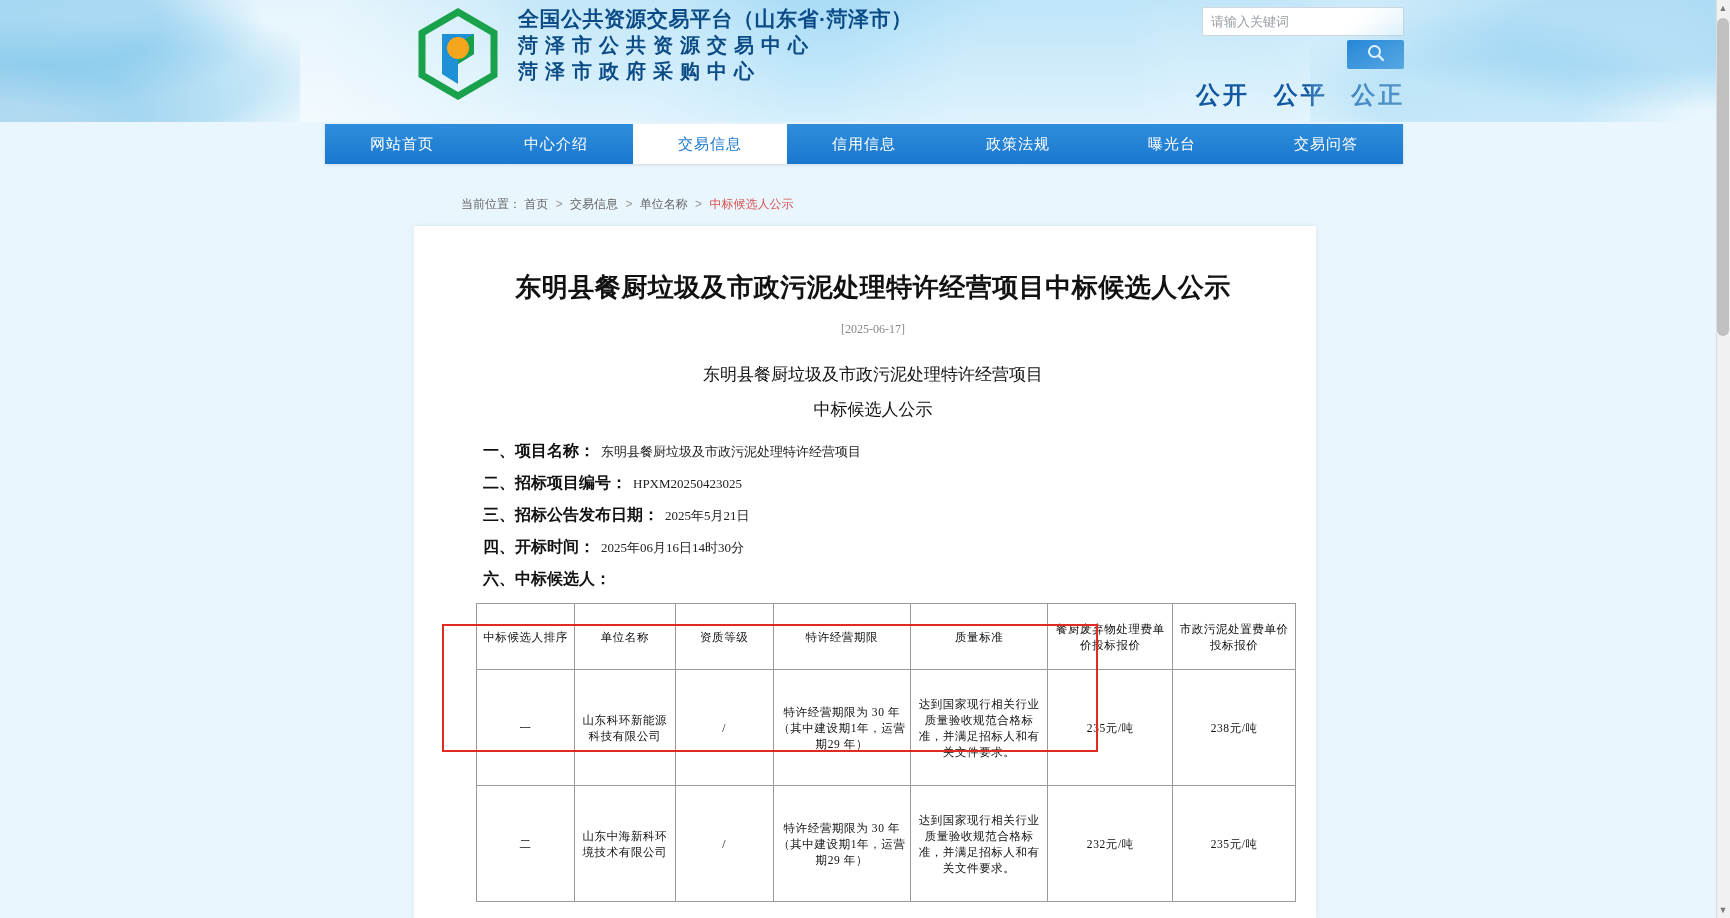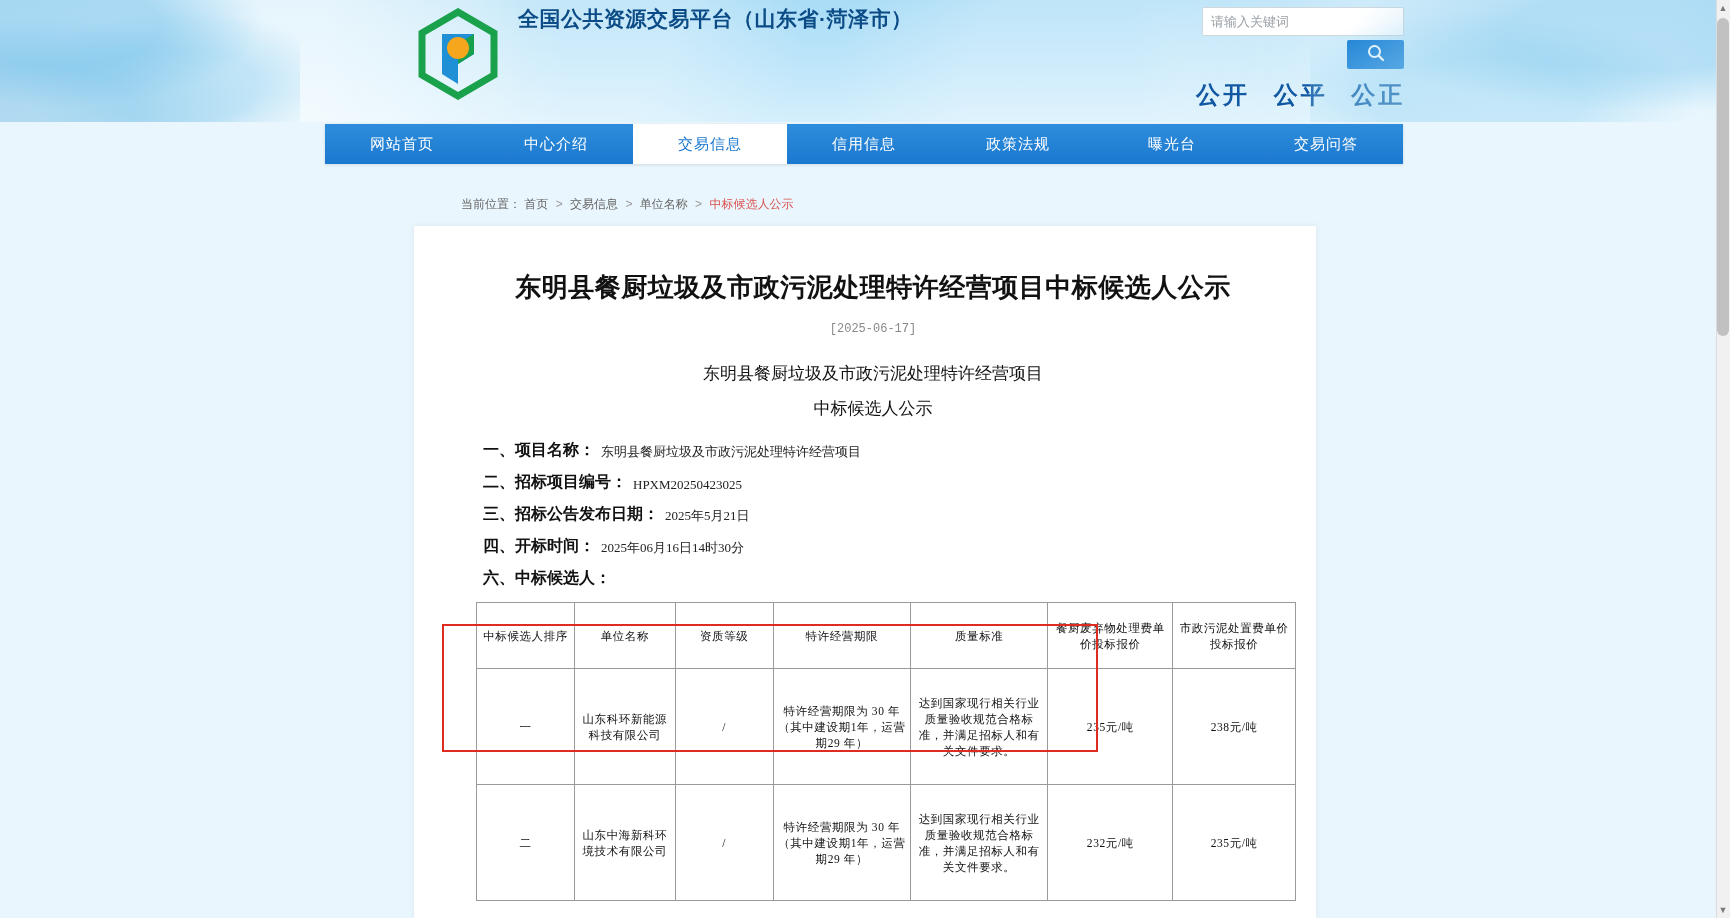--- a/index.html
+++ b/index.html
@@ -133,33 +133,33 @@
     margin: 44px 60px 0;
     text-align: center;
     font-family: "Liberation Serif", serif;
     font-size: 26px; font-weight: bold; color: #111;
     letter-spacing: .5px;
   }
   .doc-date {
     text-align: center;
     margin-top: 17px;
     font-size: 12px; color: #888;
-    font-family: Liberation Mono, monospace;
+    font-family: Liberation Serif, serif;
   }
   .sub1, .sub2 {
     text-align: center;
     font-family: "Liberation Serif", serif;
     font-size: 17px; color: #111;
   }
   .sub1 { margin-top: 26px; }
   .sub2 { margin-top: 12px; }
 
   .fields { margin: 20px 0 0 7px; padding: 0 0 0 0; }
   .field {
-    display: flex; align-items: flex-end;
+    display: flex; align-items: center;
     padding: 0 0 0 46px;
     margin-bottom: 11px;
     font-family: "Liberation Serif", serif;
   }
   .field .k { font-size: 16px; color: #111; font-weight: bold; white-space: nowrap; }
   .field .v { font-size: 13px; color: #222; margin-left: 6px; }
   .field.last { margin-bottom: 13px; }
 
   
   table.cands {
@@ -224,20 +224,22 @@
       <svg width="92" height="92" viewBox="0 0 92 92">
         <polygon points="46,4 82,25 82,67 46,88 10,67 10,25" fill="none" stroke="#1aa14b" stroke-width="7"></polygon>
         <path d="M30,26 L30,66 L46,76 L46,56 L62,46 L62,26 Z" fill="#1f8fd6"></path>
         <path d="M62,26 L62,46 L46,56 L46,36 Z" fill="#16a04c"></path>
         <circle cx="46" cy="40" r="11" fill="#f5a61d"></circle>
       </svg>
     </div>
 
     <div class="titles">
       <div class="t1">全国公共资源交易平台（山东省·菏泽市）</div>
+      <div class="t2">菏泽市公共资源交易中心</div>
+      <div class="t3">菏泽市政府采购中心</div>
     </div>
 
     <div class="search-box">
       <input type="text" placeholder="请输入关键词" style="">
     </div>
     <button class="search-btn">
       <span>
         <svg width="20" height="20" viewBox="0 0 20 20">
           <circle cx="8.5" cy="8.5" r="5.5" fill="none" stroke="#fff" stroke-width="2"></circle>
           <line x1="12.6" y1="12.6" x2="17" y2="17" stroke="#fff" stroke-width="2.4" stroke-linecap="round"></line>

